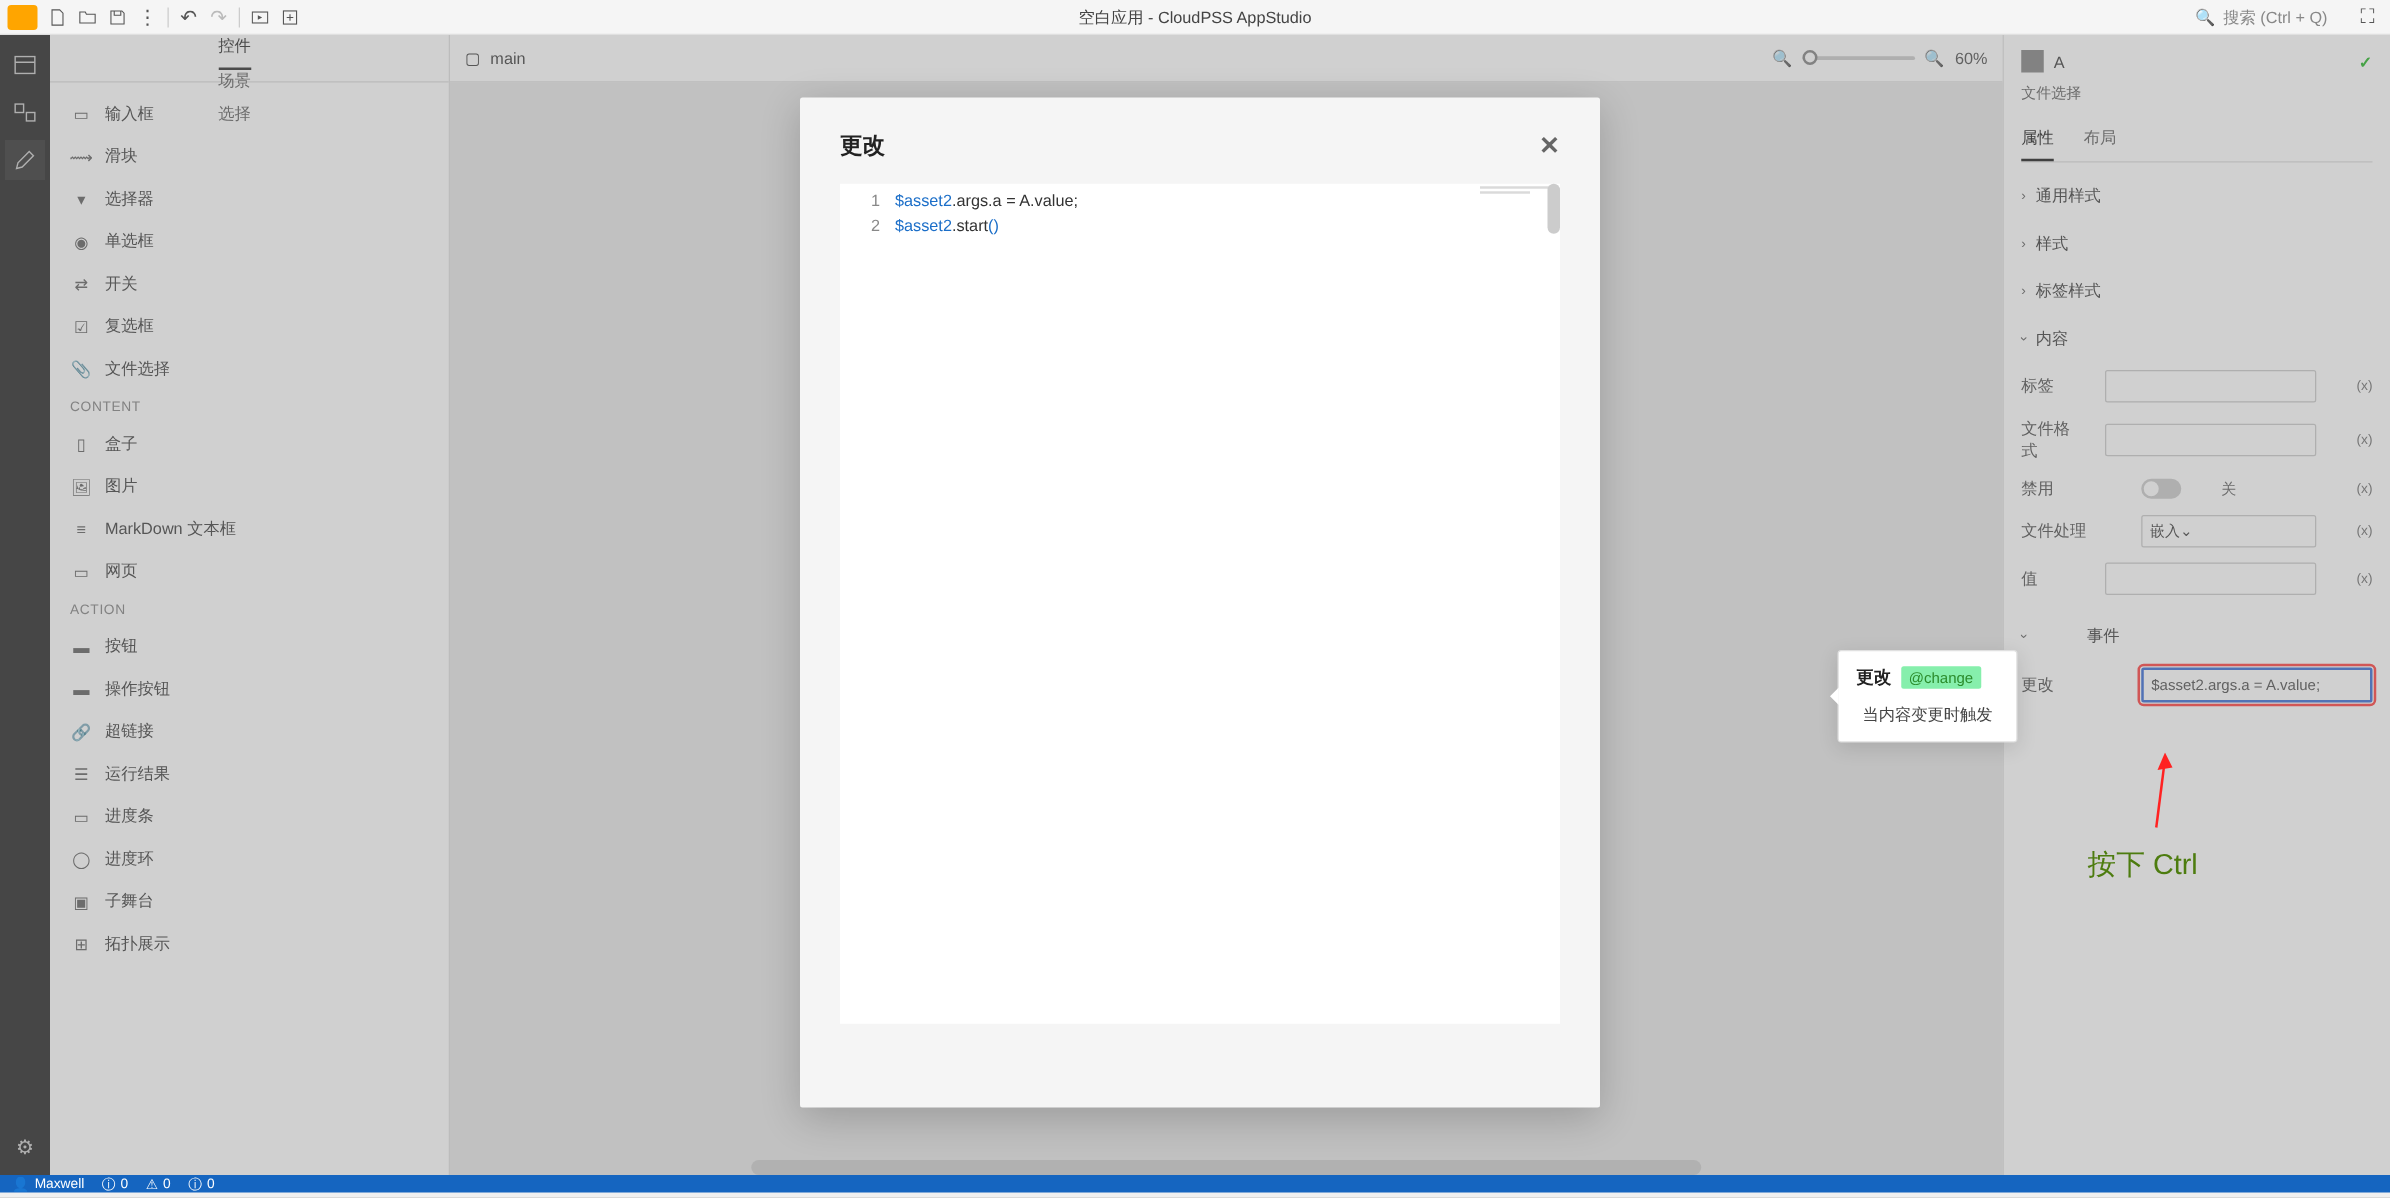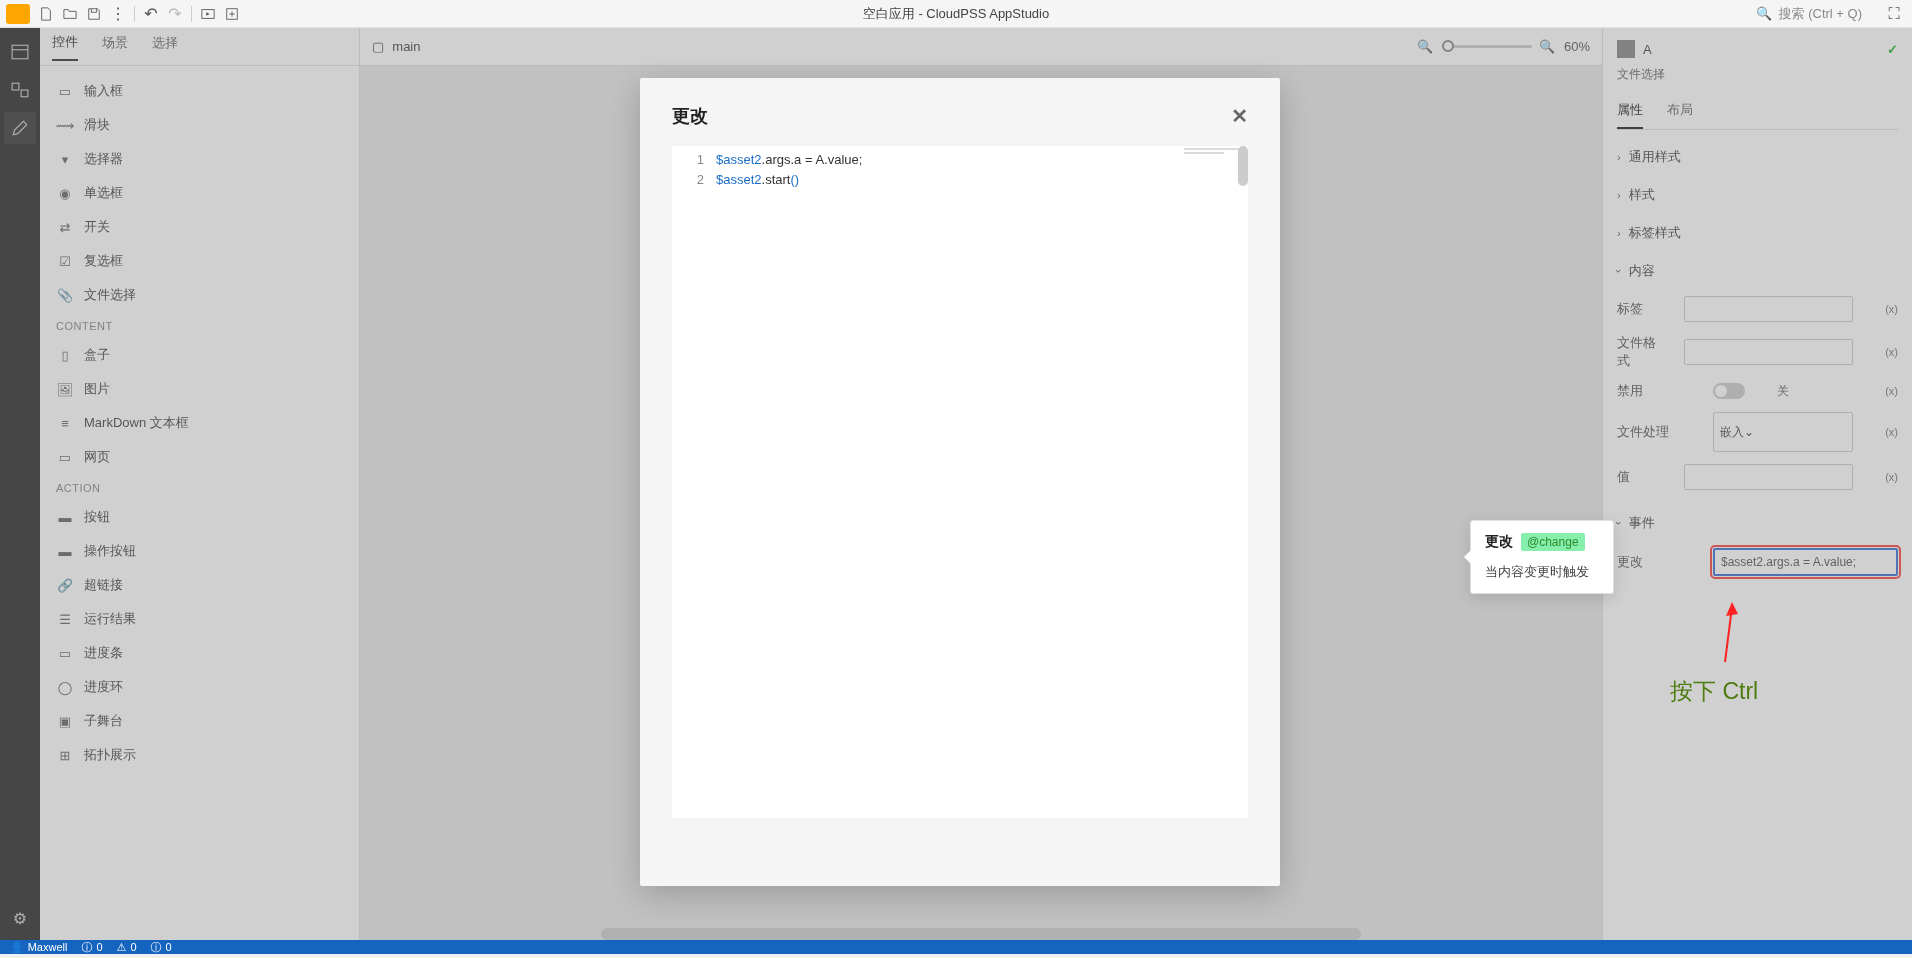--- a/index.html
+++ b/index.html
@@ -16,21 +16,21 @@
 .top-toolbar .full-icon { margin-left: 20px; color: #555; }
 
 
 .main-area { display: flex; height: 912px; }
 .left-rail { width: 40px; background: #2b2b2b; display: flex; flex-direction: column; align-items: center; padding-top: 8px; }
 .left-rail .ricon { width: 32px; height: 32px; display: flex; align-items: center; justify-content: center; color: #ccc; margin-bottom: 6px; cursor: pointer; }
 .left-rail .ricon.active { background: #3a3a3a; }
 .left-rail .spacer { flex: 1; }
 
 .left-panel { width: 320px; background: #fff; border-right: 1px solid #e0e0e0; display: flex; flex-direction: column; }
-.panel-tabs { display: flex; border-bottom: 1px solid #e0e0e0; height: 38px; align-items: center; padding: 0 12px; }
+.panel-tabs { display: flex; border-bottom: 1px solid #e0e0e0; height: 38px; align-items: center; padding: 0 12px; flex-direction: column; }
 .panel-tabs .tab { font-size: 13px; color: #666; margin-right: 24px; cursor: pointer; padding-bottom: 8px; }
 .panel-tabs .tab.active { color: #333; font-weight: 500; border-bottom: 2px solid #333; }
 
 .panel-body { flex: 1; overflow-y: auto; padding: 8px 0; }
 .panel-body::-webkit-scrollbar { width: 8px; }
 .panel-body::-webkit-scrollbar-thumb { background: #ccc; border-radius: 4px; }
 .section-head { font-size: 11px; color: #888; padding: 8px 16px 6px; letter-spacing: 0.5px; }
 .comp-item { display: flex; align-items: center; padding: 8px 16px; font-size: 13px; color: #444; cursor: pointer; }
 .comp-item .cicon { width: 18px; height: 18px; margin-right: 10px; display: flex; align-items: center; justify-content: center; color: #666; }
 
@@ -49,21 +49,21 @@
 .rp-sub { font-size: 12px; color: #666; margin-bottom: 10px; }
 .rp-tabs { display: flex; border-bottom: 1px solid #e0e0e0; margin-bottom: 8px; }
 .rp-tabs .rtab { font-size: 13px; padding: 8px 0; margin-right: 24px; cursor: pointer; color: #666; }
 .rp-tabs .rtab.active { color: #222; border-bottom: 2px solid #222; font-weight: 500; }
 .rp-section { display: flex; align-items: center; padding: 10px 0; cursor: pointer; font-size: 13px; color: #444; }
 .rp-section .chev { margin-right: 8px; font-size: 11px; color: #666; transform: rotate(0deg); }
 .rp-section.open .chev { transform: rotate(90deg); }
 .rp-row { display: flex; align-items: center; padding: 6px 0; font-size: 13px; gap: 26px; }
 .rp-row .lbl { width: 70px; color: #555; }
 .rp-row .inp { flex: 1; height: 26px; border: 1px solid #ccc; border-radius: 2px; padding: 0 6px; font-size: 12px; }
-.rp-row .sel { flex: 1; height: 40px; border: 1px solid #ccc; border-radius: 2px; padding: 0 6px; font-size: 12px; display: flex; align-items: center; }
+.rp-row .sel { flex: 1; height: 26px; border: 1px solid #ccc; border-radius: 2px; padding: 0 6px; font-size: 12px; display: flex; align-items: center; }
 .rp-row .fx { margin-left: 6px; color: #777; font-size: 11px; cursor: pointer; }
 .rp-row .toggle { width: 32px; height: 16px; background: #ccc; border-radius: 8px; position: relative; margin-right: 6px; }
 .rp-row .toggle .knob { width: 12px; height: 12px; background: #fff; border-radius: 50%; position: absolute; top: 2px; left: 2px; }
 .rp-row .togtxt { color: #666; font-size: 12px; }
 
 .event-input { flex: 1; height: 28px; border: 2px solid #3d6fd6; outline: 2px solid #f44; outline-offset: 1px; border-radius: 2px; padding: 0 6px; font-size: 12px; color: #555; }
 
 
 .overlay { position: absolute; top: 28px; left: 0; right: 0; bottom: 18px; background: rgba(120,120,120,0.35); z-index: 100; }
 .modal { position: absolute; top: 78px; left: 640px; width: 640px; height: 808px; background: #f5f5f5; border-radius: 2px; box-shadow: 0 8px 32px rgba(0,0,0,0.2); z-index: 101; }
@@ -79,21 +79,21 @@
 .code .paren { color: #1b6ec8; }
 .minimap { position: absolute; top: 2px; right: 4px; width: 60px; height: 20px; opacity: 0.3; }
 .minimap .mline { height: 2px; background: #888; margin-bottom: 2px; }
 .modal-scroll { position: absolute; top: 0; right: 0; width: 10px; height: 40px; background: #ccc; border-radius: 5px; }
 
 
 .tooltip { position: absolute; top: 520px; left: 1470px; width: 144px; background: #fff; border: 1px solid #e0e0e0; border-radius: 3px; box-shadow: 0 4px 16px rgba(0,0,0,0.12); z-index: 110; padding: 12px 14px; }
 .tooltip .tt-h { display: flex; align-items: center; margin-bottom: 12px; }
 .tooltip .tt-h .tt-title { font-size: 14px; font-weight: 600; color: #222; margin-right: 8px; }
 .tooltip .tt-badge { background: #86efac; color: #2c8c2c; font-size: 12px; padding: 2px 6px; border-radius: 2px; }
-.tooltip .tt-desc { font-size: 13px; color: #444; }
+.tooltip .tt-desc { font-size: 13px; color: #444; text-align: center; }
 .tooltip .tt-arrow { position: absolute; top: 50%; left: -7px; width: 0; height: 0; border-top: 7px solid transparent; border-bottom: 7px solid transparent; border-right: 7px solid #fff; transform: translateY(-50%); }
 
 
 .anno-arrow { position: absolute; top: 602px; left: 1720px; z-index: 112; }
 .anno-text { position: absolute; top: 676px; left: 1670px; color: #4d7c0f; font-size: 23px; z-index: 112; }
 
 
 .status-bar { height: 14px; background: #1565c0; color: #fff; display: flex; align-items: center; padding: 0 10px; font-size: 11px; }
 .status-bar .sitem { margin-right: 14px; display: flex; align-items: center; gap: 4px; }
 </style>
@@ -329,21 +329,21 @@
         <span>⌄</span>
       </div>
       <span class="fx">(x)</span>
     </div>
     <div class="rp-row">
       <span class="lbl">值</span>
       <input class="inp" style="">
       <span class="fx">(x)</span>
     </div>
 
-    <div class="rp-section open" style="margin-top:8px;">
+    <div class="rp-section open" style="margin-top:8px;gap:41px;">
         <span class="chev">›</span>
         <span>事件</span>
       </div>
     <div class="rp-row">
       <span class="lbl">更改</span>
       <input class="event-input" value="$asset2.args.a = A.value;" style="">
     </div>
   </div>
 </div>
 

